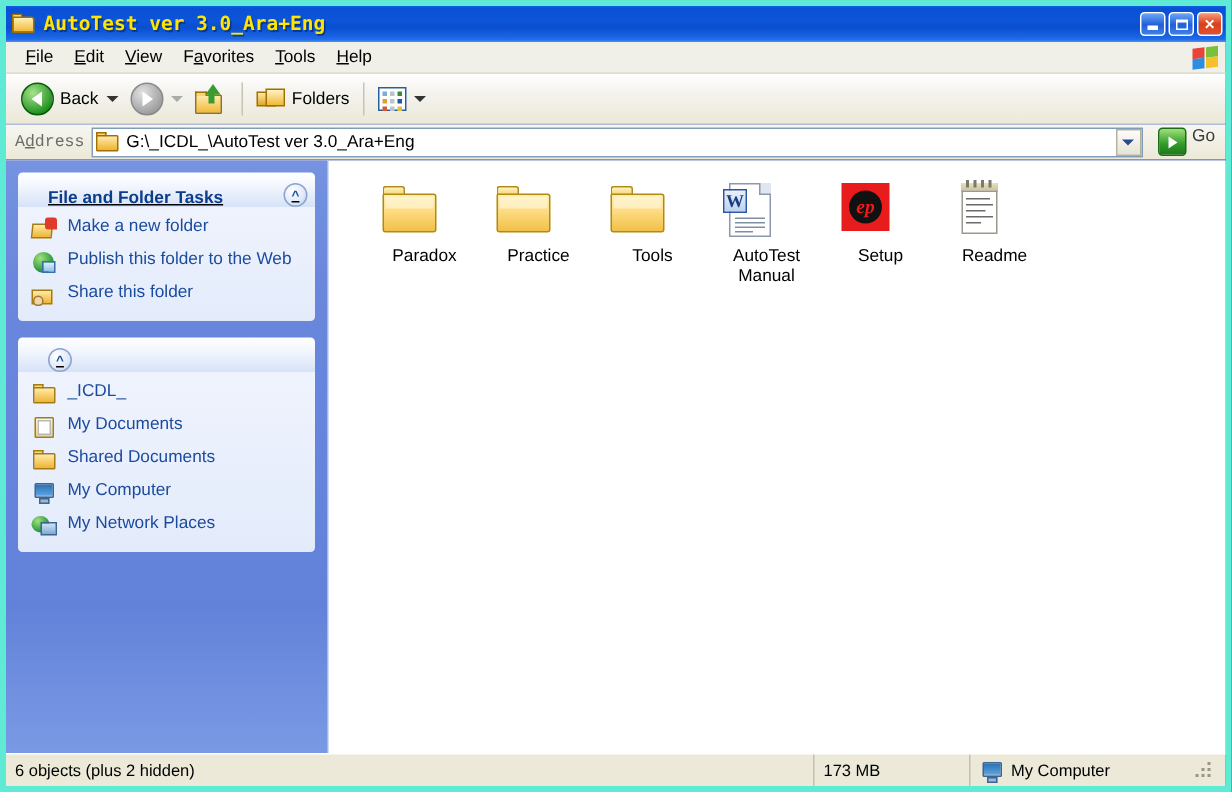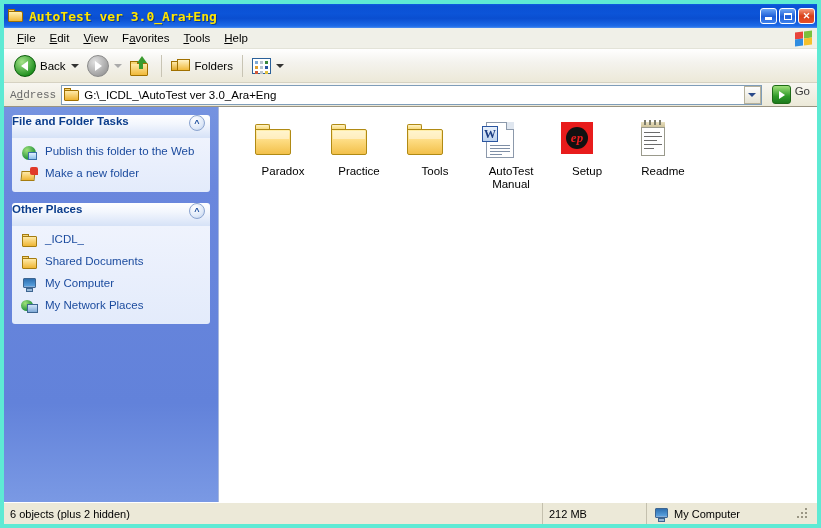--- a/index.html
+++ b/index.html
@@ -157,24 +157,25 @@
   
   .body { flex: 1; display: flex; background: #fff; overflow: hidden; }
 
   .sidebar {
     width: 214px; flex: none;
     background: linear-gradient(180deg,#7593e0 0%,#6a87dd 20%,#6282da 75%,#7a99e4 100%);
     padding: 8px 0 0 0; overflow: hidden;
   }
   .panel { margin: 0 8px 11px 8px; }
   .panel-header {
-    height: 23px; display:flex; align-items:flex-start;
+    height: 23px; display:flex; align-items:flex-end;
     background: linear-gradient(180deg,#ffffff 0%,#f2f6fd 40%,#d6e2f7 100%);
     border-radius: 3px 3px 0 0;
-    padding: 0 5px 0 0;
+    padding: 0 5px 0 20px;
+    text-decoration: underline;
   }
   .panel-title { color:#0b3d8c; font-weight:bold; font-size:11.5px; flex:1;}
   .chev {
     width:16px;height:16px;border-radius:50%;
     background: radial-gradient(circle at 35% 30%,#ffffff,#dfe9f8 60%,#b9cbe8);
     border:1px solid #8ba4cf; display:flex;align-items:center;justify-content:center;
     color:#1d4f9e; font-size:9px; font-weight:bold; line-height:1;
   }
   .panel-body {
     background: linear-gradient(180deg,#eff3fd 0%,#e3ebfb 100%);
@@ -375,48 +376,61 @@
 
     <div class="sidebar">
 
       <div class="panel">
         <div class="panel-header">
           <span class="panel-title">File and Folder Tasks</span>
           <span class="chev">^</span>
         </div>
         <div class="panel-body">
           <div class="place">
+            <span class="ic ic-newfolder">
+                <i class="b"></i>
+                <i class="s"></i>
+              </span>
+            <span class="tx">Make a new folder</span>
+          </div>
+          <div class="place">
             <span class="ic ic-web">
                 <i class="g"></i>
                 <i class="b2"></i>
               </span>
             <span class="tx">Publish this folder to the Web</span>
           </div>
           <div class="place">
-            <span class="ic ic-newfolder">
+            <span class="ic ic-share">
                 <i class="b"></i>
-                <i class="s"></i>
-              </span>
-            <span class="tx">Make a new folder</span>
+                <i class="h"></i>
+              </span>
+            <span class="tx">Share this folder</span>
           </div>
         </div>
       </div>
 
       <div class="panel">
         <div class="panel-header">
-          <span class="panel-title">Other Places</span>
           <span class="chev">^</span>
         </div>
         <div class="panel-body">
           <div class="place">
             <span class="ic ic-folder">
                 <i class="t"></i>
                 <i class="b"></i>
               </span>
             <span class="tx">_ICDL_</span>
+          </div>
+          <div class="place">
+            <span class="ic ic-doc">
+                <i class="b"></i>
+                <i class="p"></i>
+              </span>
+            <span class="tx">My Documents</span>
           </div>
           <div class="place">
             <span class="ic ic-folder">
                 <i class="t"></i>
                 <i class="b"></i>
               </span>
             <span class="tx">Shared Documents</span>
           </div>
           <div class="place">
             <span class="ic ic-computer">
@@ -508,21 +522,21 @@
           <div class="ln" style="top:29px;width:10px;"></div>
         </div>
         <div class="name">Readme</div>
       </div>
 
     </div>
   </div>
 
   <div class="statusbar">
     <div class="sb-cell grow">6 objects (plus 2 hidden)</div>
-    <div class="sb-cell w1">212 MB</div>
+    <div class="sb-cell w1">173 MB</div>
     <div class="sb-cell w2">
       <span class="sb-comp ic-computer">
           <i class="m"></i>
           <i class="s"></i>
           <i class="st"></i>
         </span>
       <span>My Computer</span>
       <span class="grip">
         <i style="left:8px;top:8px"></i>
           <i style="left:4px;top:8px"></i>

